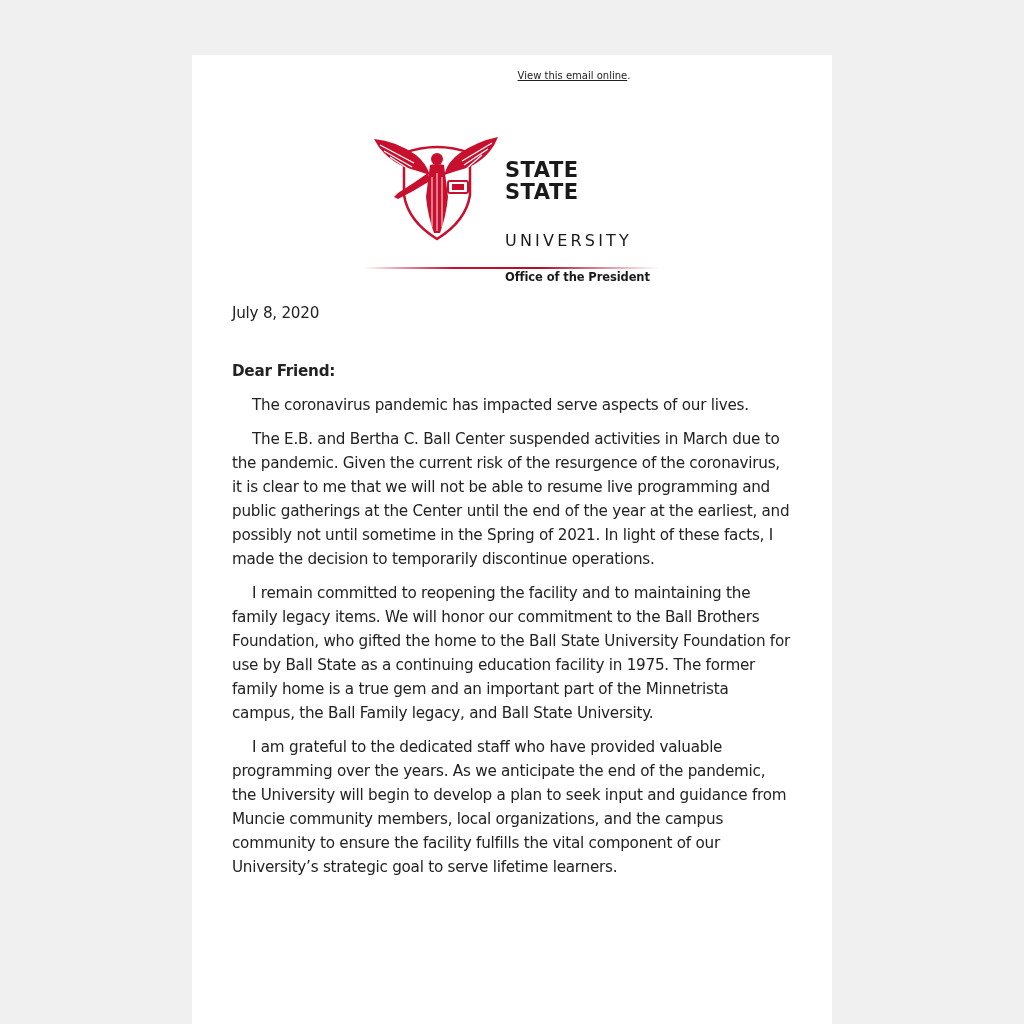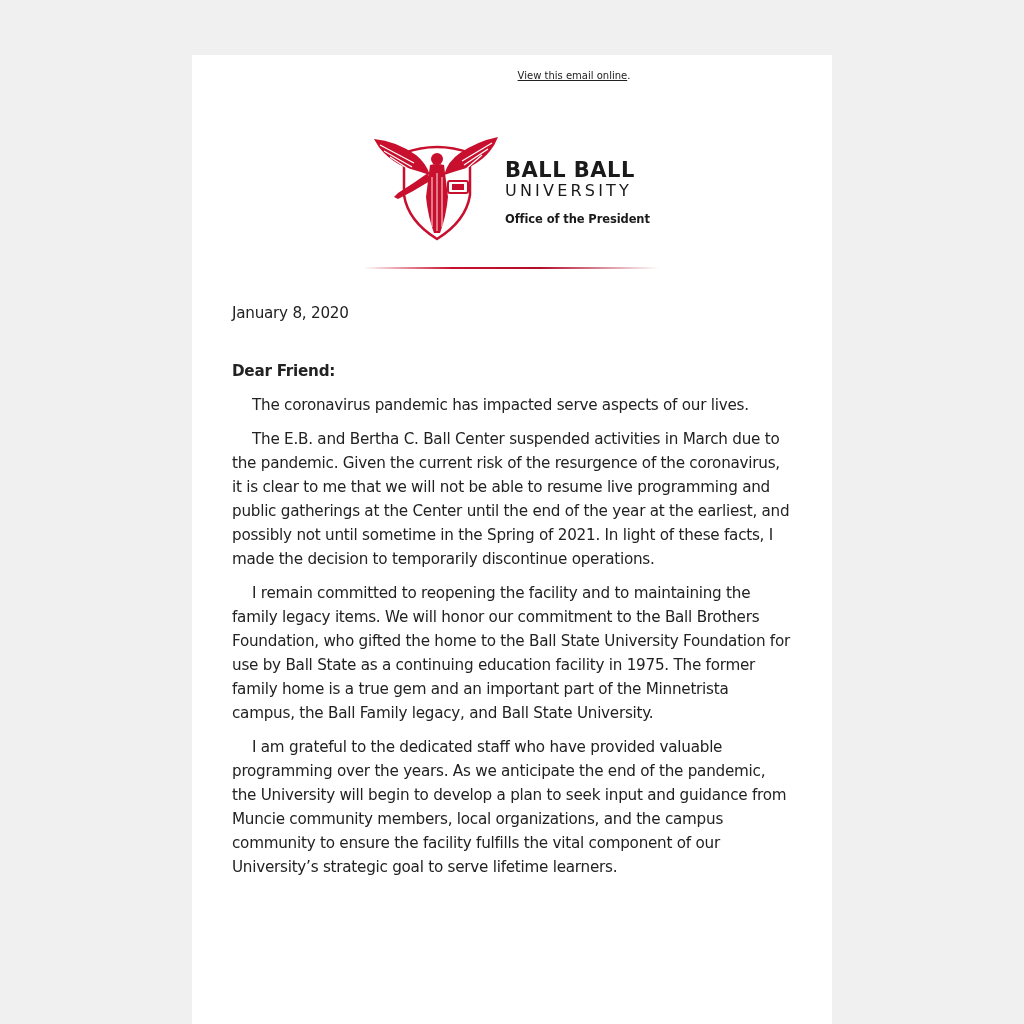--- a/index.html
+++ b/index.html
@@ -59,25 +59,26 @@
   .wm-line1 {
     font-size: 21px;
     font-weight: bold;
     letter-spacing: 0.5px;
     line-height: 22px;
   }
   .wm-line2 {
     font-size: 16px;
     letter-spacing: 3.2px;
     line-height: 20px;
+    margin-top: 28px;
   }
   .wm-line3 {
     font-size: 11.5px;
     font-weight: bold;
-    margin-top: 11px;
+    margin-top: 19px;
     letter-spacing: -0.1px;
   }
   .divider {
     position: absolute;
     left: 171px;
     top: 212px;
     width: 296px;
     height: 2px;
     background: linear-gradient(to right, rgba(200,16,46,0) 0%, #c8102e 30%, #b20e2a 60%, rgba(200,16,46,0) 100%);
   }
@@ -127,30 +128,30 @@
 
       <path d="M56 28 Q63 26 70 28 L74 60 Q72 80 66 96 L60 96 Q54 80 52 60 Z" fill="#c8102e"></path>
       <path d="M58 40 L58 90 M63 36 L63 94 M68 40 L68 90" stroke="#fff" stroke-width="0.9" fill="none"></path>
 
       <path d="M54 36 Q40 46 24 56 L20 60 L24 62 Q40 54 56 44 Z" fill="#c8102e"></path>
 
       <rect x="74" y="44" width="20" height="12" rx="2" fill="#fff" stroke="#c8102e" stroke-width="2"></rect>
       <rect x="78" y="47" width="12" height="6" fill="#c8102e"></rect>
     </svg>
     <div class="wordmark">
-      <div class="wm-line1">BALL BALL</div>
+      <div class="wm-line1">STATE STATE</div>
       <div class="wm-line2">UNIVERSITY</div>
       <div class="wm-line3">Office of the President</div>
     </div>
   </div>
 
   <div class="divider"></div>
 
   <div class="letter">
-    <p class="date">January 8, 2020</p>
+    <p class="date">July 8, 2020</p>
     <p class="salutation">Dear Friend:</p>
     <p class="para">The coronavirus pandemic has impacted serve aspects of our lives.</p>
     <p class="para">The E.B. and Bertha C. Ball Center suspended activities in March due to the pandemic. Given the current risk of the resurgence of the coronavirus, it is clear to me that we will not be able to resume live programming and public gatherings at the Center until the end of the year at the earliest, and possibly not until sometime in the Spring of 2021. In light of these facts, I made the decision to temporarily discontinue operations.</p>
     <p class="para">I remain committed to reopening the facility and to maintaining the family legacy items. We will honor our commitment to the Ball Brothers Foundation, who gifted the home to the Ball State University Foundation for use by Ball State as a continuing education facility in 1975. The former family home is a true gem and an important part of the Minnetrista campus, the Ball Family legacy, and Ball State University.</p>
     <p class="para">I am grateful to the dedicated staff who have provided valuable programming over the years. As we anticipate the end of the pandemic, the University will begin to develop a plan to seek input and guidance from Muncie community members, local organizations, and the campus community to ensure the facility fulfills the vital component of our University’s strategic goal to serve lifetime learners.</p>
   </div>
 
 </div>
 
 </body></html>

